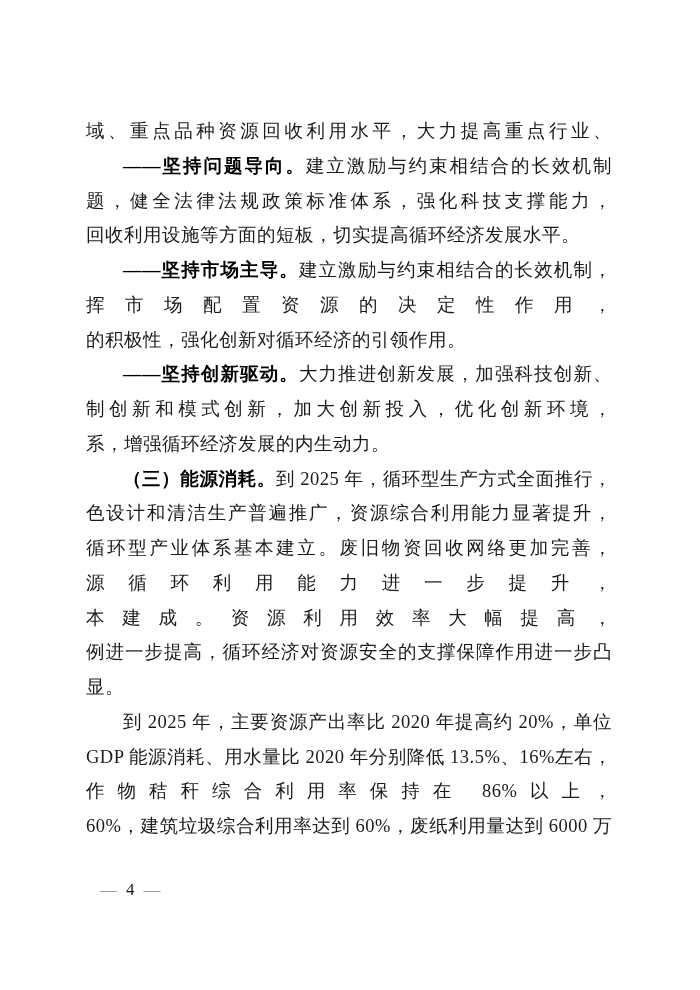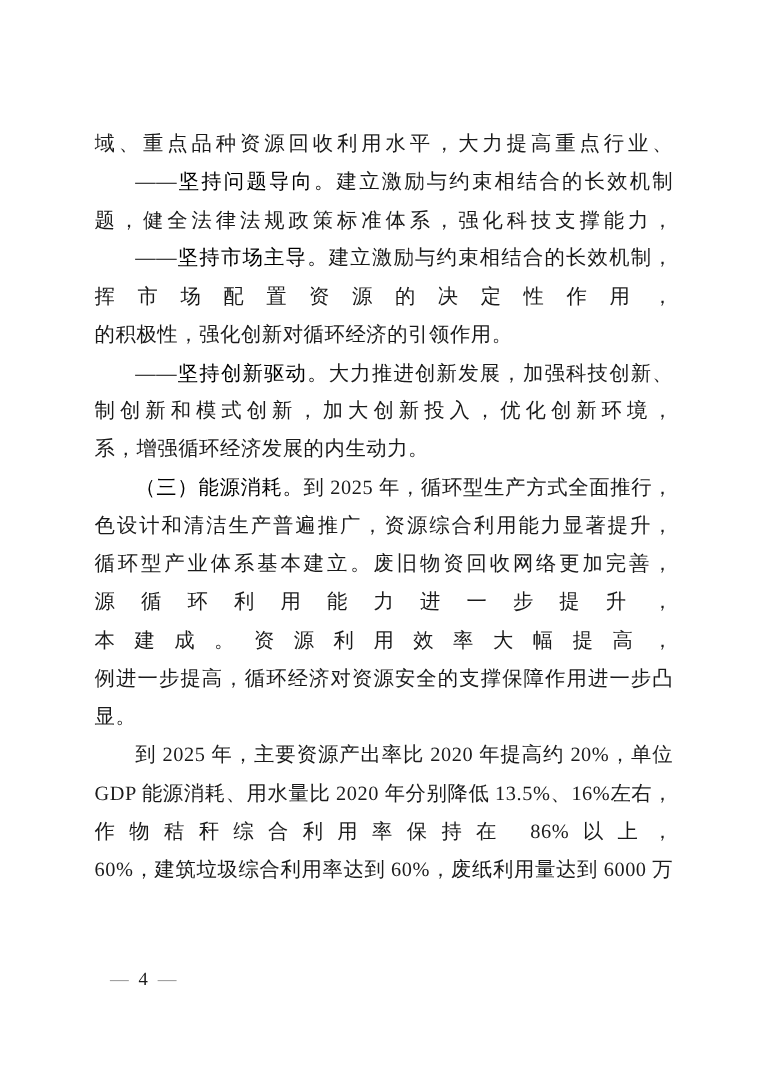--- a/index.html
+++ b/index.html
@@ -36,21 +36,21 @@
   .line.fill {
     text-align-last: justify;
   }
   .line.ind {
     text-indent: 37px;
   }
   .seg {
     color: #1a1a1a;
   }
   .seg.bold {
-    font-weight: 400;
+    font-weight: 700;
     color: #000000;
   }
   .footer {
     position: absolute;
     left: 100px;
     top: 880px;
     font-size: 17px;
     line-height: 20px;
     display: flex;
     align-items: center;
@@ -65,20 +65,21 @@
   }
 </style>
 </head>
 <body>
 
 <div class="page">
   <div class="text-block" id="body-lines">
       <div class="line fill"><span class="seg">域、重点品种资源回收利用水平，大力提高重点行业、重点领域</span></div>
       <div class="line fill ind"><span class="seg bold">——坚持问题导向。</span><span class="seg">建立激励与约束相结合的长效机制</span></div>
       <div class="line fill"><span class="seg">题，健全法律法规政策标准体系，强化科技支撑能力，补齐资源</span></div>
+      <div class="line"><span class="seg">回收利用设施等方面的短板，切实提高循环经济发展水平。</span></div>
       <div class="line fill ind"><span class="seg bold">——坚持市场主导。</span><span class="seg">建立激励与约束相结合的长效机制，发</span></div>
       <div class="line fill"><span class="seg">挥市场配置资源的决定性作用，充分激发市场主体参与循环经济</span></div>
       <div class="line"><span class="seg">的积极性，强化创新对循环经济的引领作用。</span></div>
       <div class="line fill ind"><span class="seg bold">——坚持创新驱动。</span><span class="seg">大力推进创新发展，加强科技创新、机</span></div>
       <div class="line fill"><span class="seg">制创新和模式创新，加大创新投入，优化创新环境，完善创新体</span></div>
       <div class="line"><span class="seg">系，增强循环经济发展的内生动力。</span></div>
       <div class="line fill ind"><span class="seg bold">（三）能源消耗。</span><span class="seg">到 2025 年，循环型生产方式全面推行，绿</span></div>
       <div class="line fill"><span class="seg">色设计和清洁生产普遍推广，资源综合利用能力显著提升，资源</span></div>
       <div class="line fill"><span class="seg">循环型产业体系基本建立。废旧物资回收网络更加完善，再生资</span></div>
       <div class="line fill"><span class="seg">源循环利用能力进一步提升，覆盖全社会的资源循环利用体系基</span></div>

